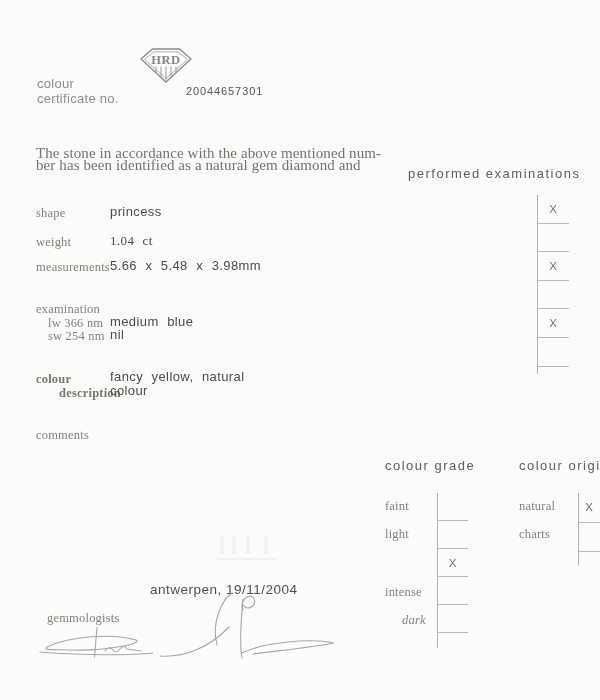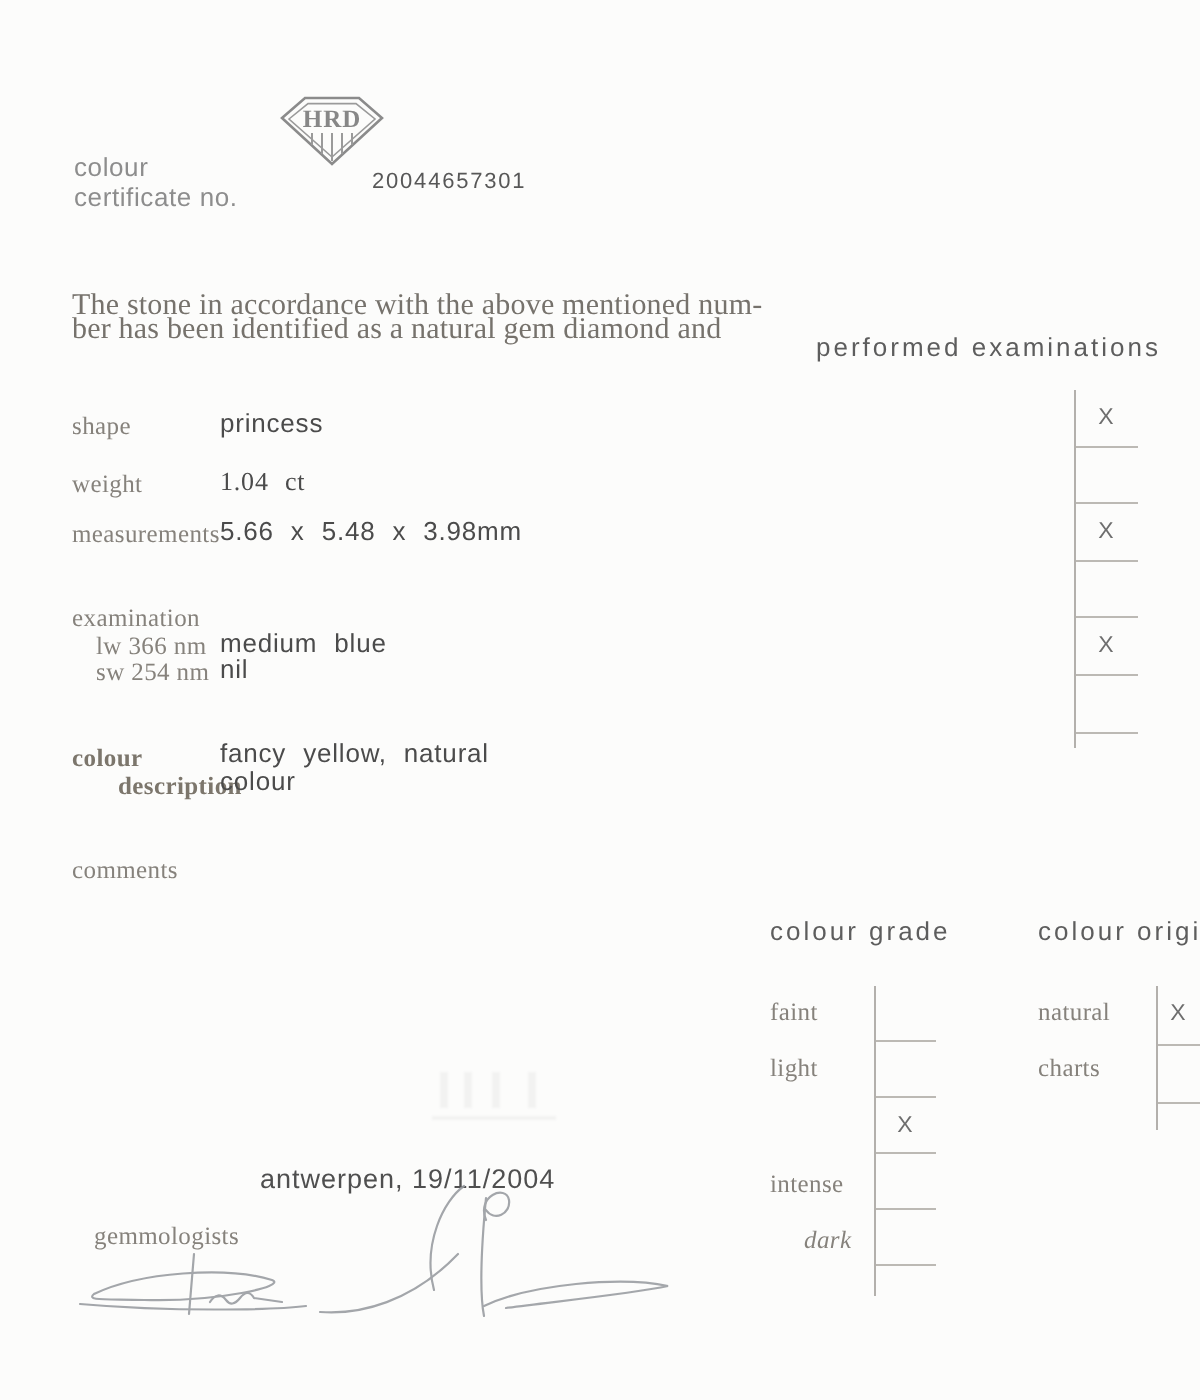--- a/index.html
+++ b/index.html
@@ -11,21 +11,21 @@
   .abs{position:absolute;}
   
   .serif-label{font-family:"Liberation Serif",serif;font-size:12.5px;color:#86827c;letter-spacing:.2px;white-space:nowrap;}
   .serif-label.bold{font-weight:bold;color:#7c766c;}
   .value{font-size:13px;color:#4b4b4b;letter-spacing:.4px;word-spacing:4.5px;white-space:nowrap;}
   .header-label{font-size:13px;line-height:14.5px;color:#8d8d8d;letter-spacing:.3px;}
   .cert-no{font-size:11px;color:#575757;letter-spacing:.9px;}
   .section-title{font-size:13px;color:#5d5d5d;letter-spacing:1.5px;white-space:nowrap;}
   .intro{font-family:"Liberation Serif",serif;font-size:15px;line-height:11.6px;color:#76726c;letter-spacing:.1px;}
   .intro div{white-space:nowrap;}
-  .date{font-size:13.5px;color:#4f4f4f;letter-spacing:.5px;}
+  .date{font-size:13.5px;color:#4f4f4f;letter-spacing:.5px;margin-left:20px;}
   
   .comb{position:absolute;}
   .comb .vline{position:absolute;left:0;top:0;width:1px;background:#b3b0ac;}
   .comb .cell{border-bottom:1px solid #bcb9b4;display:flex;align-items:center;justify-content:center;}
   .xmark{font-size:11.5px;color:#6e6e6e;letter-spacing:0;}
   .exam-rows .exam-row{height:28.6px;display:flex;align-items:center;}
   
   .seal{position:absolute;left:212px;top:532px;width:80px;height:30px;opacity:.07;filter:blur(.6px);}
   .seal i{position:absolute;background:#777;}
 </style>

